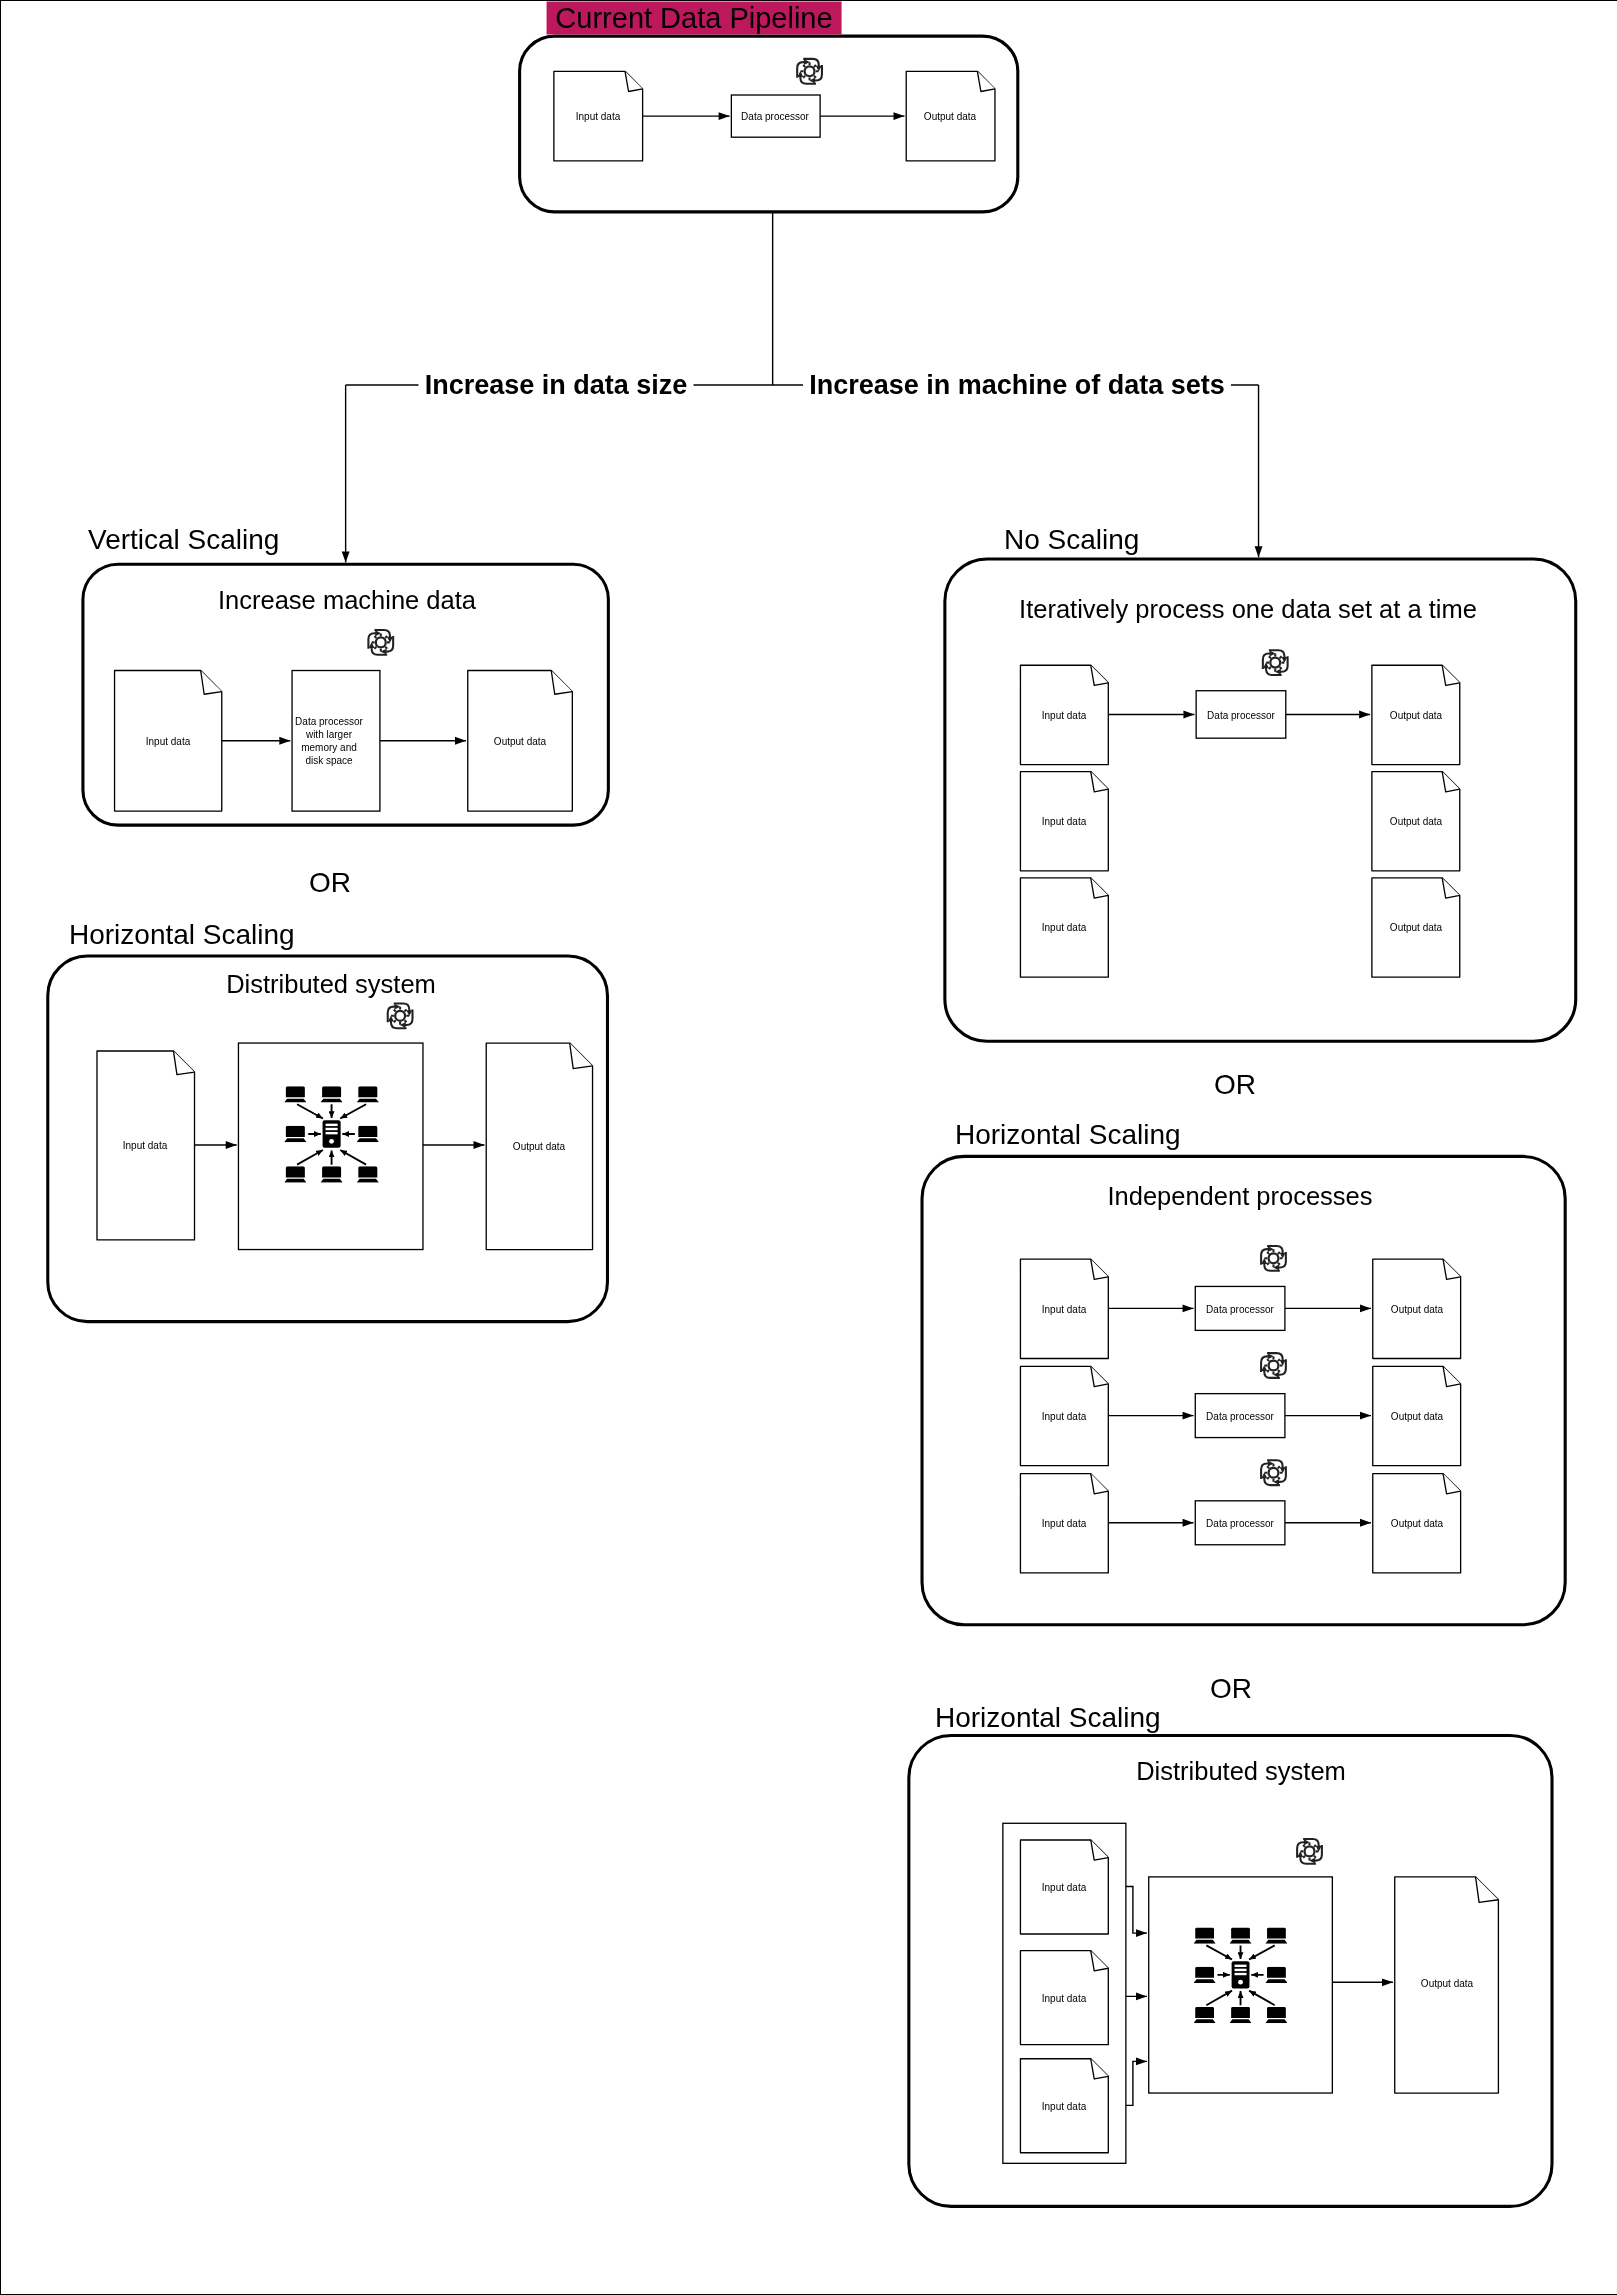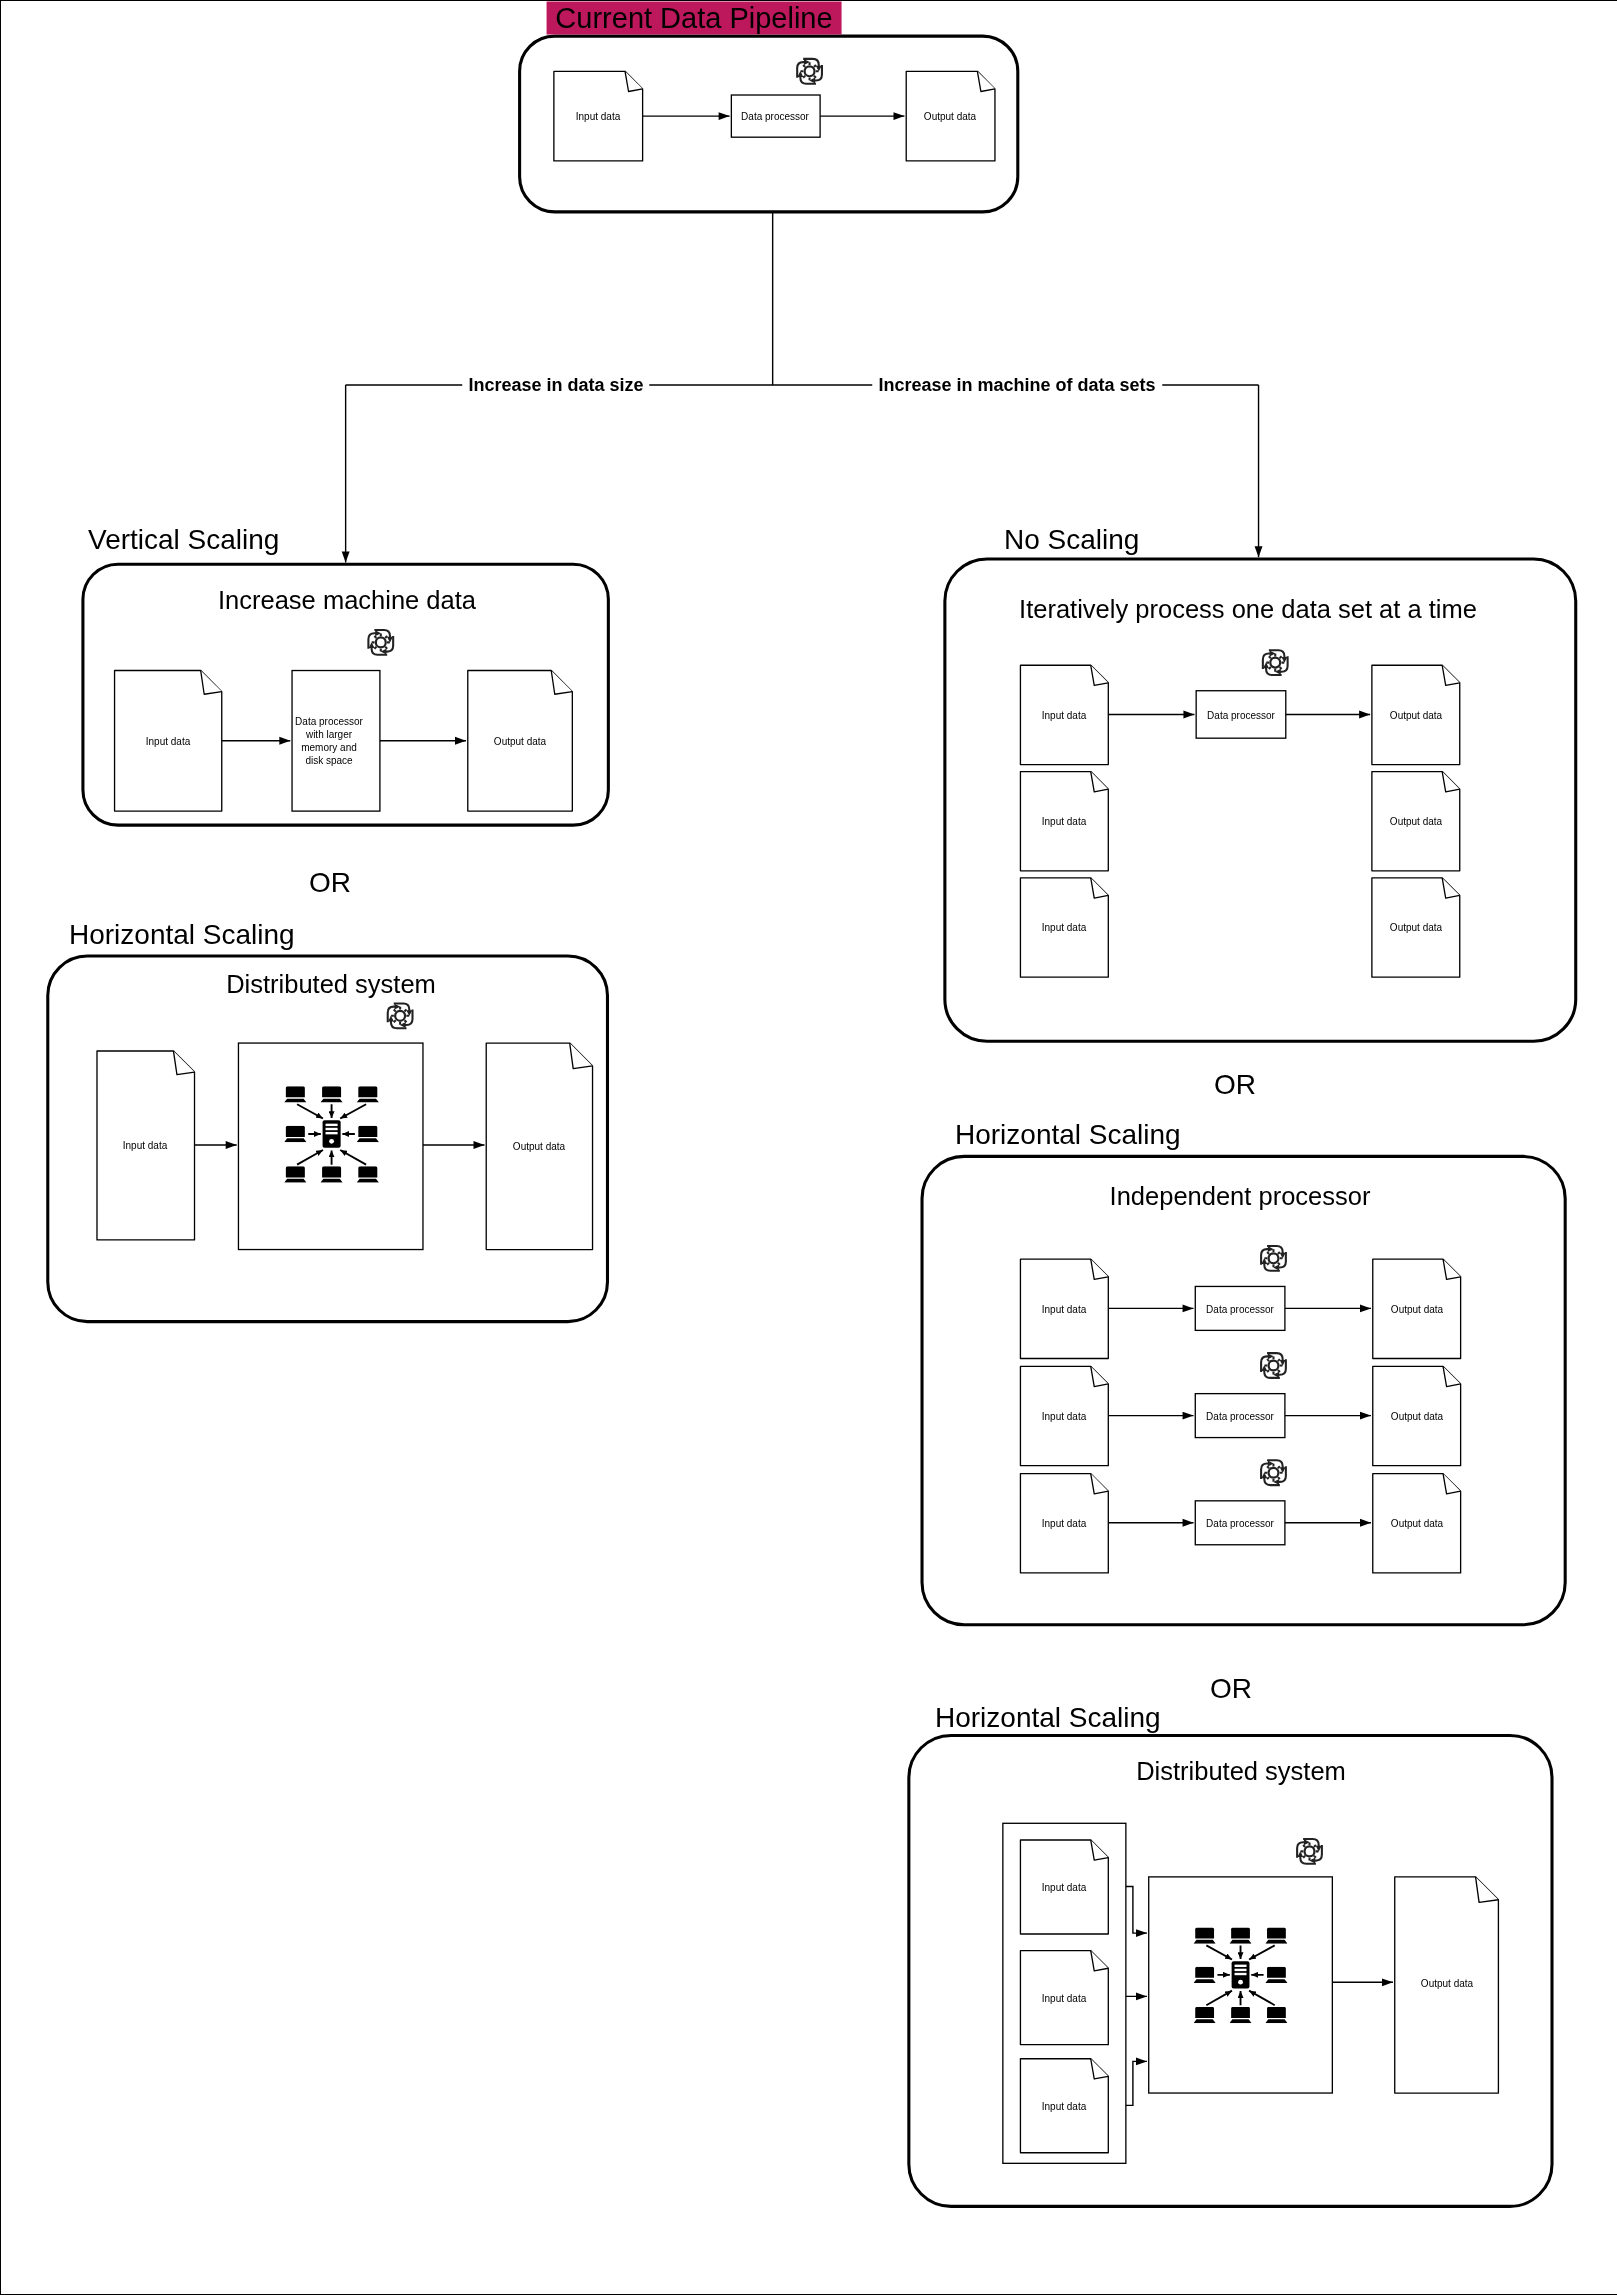--- a/index.html
+++ b/index.html
@@ -13,21 +13,21 @@
     color:#000;
     overflow:hidden;
   }
   .diagram-svg { position:absolute; left:0; top:0; }
   .lbl { position:absolute; transform:translate(-50%,-50%); white-space:nowrap; z-index:3; }
   .lbl-left { position:absolute; white-space:nowrap; z-index:3; }
   .t-main   { font-size:29px; background:#be185d; padding:0 8.8px; }
   .t-section{ font-size:28px; }
   .t-or     { font-size:28px; }
   .t-box    { font-size:25.5px; }
-  .t-branch { font-size:18px; font-weight:bold; background:#fff; padding:0 6.2px; }
+  .t-branch { font-size:27px; font-weight:bold; background:#fff; padding:0 6.2px; }
   .t-node   { font-size:10px;text-align:center; }
   .t-proc   { font-size:10px; }
   .t-wrap   { white-space:normal; width:72px; line-height:1.3; text-align:center; }
 </style>
 </head>
 <body>
 
 <div class="canvas">
 
 <svg class="diagram-svg" width="1618" height="2295" viewBox="0 0 1841 2612">
@@ -222,21 +222,21 @@
 
 <div class="lbl t-or" style="left:329px; top:882px;">OR</div>
 <div class="lbl-left t-section" style="left:68px; top:918px;">Horizontal Scaling</div>
 <div class="lbl t-box" style="left:330px; top:983px;">Distributed system</div>
 
 <div class="lbl-left t-section" style="left:1003px; top:523px;">No Scaling</div>
 <div class="lbl t-box" style="left:1247px; top:608px;">Iteratively process one data set at a time</div>
 
 <div class="lbl t-or" style="left:1234px; top:1084px;">OR</div>
 <div class="lbl-left t-section" style="left:954px; top:1118px;">Horizontal Scaling</div>
-<div class="lbl t-box" style="left:1239px; top:1195px;">Independent processor</div>
+<div class="lbl t-box" style="left:1239px; top:1195px;">Independent processes</div>
 
 <div class="lbl t-or" style="left:1230px; top:1688px;">OR</div>
 <div class="lbl-left t-section" style="left:934px; top:1701px;">Horizontal Scaling</div>
 <div class="lbl t-box" style="left:1240px; top:1770px;">Distributed system</div>
 
 <div class="lbl t-node" style="left:597px; top:115px;">Input data</div>
 <div class="lbl t-proc" style="left:774px; top:115px;">Data processor</div>
 <div class="lbl t-node" style="left:949px; top:115px;">Output data</div>
 
 <div class="lbl t-node" style="left:167px; top:740px;">Input data</div>

